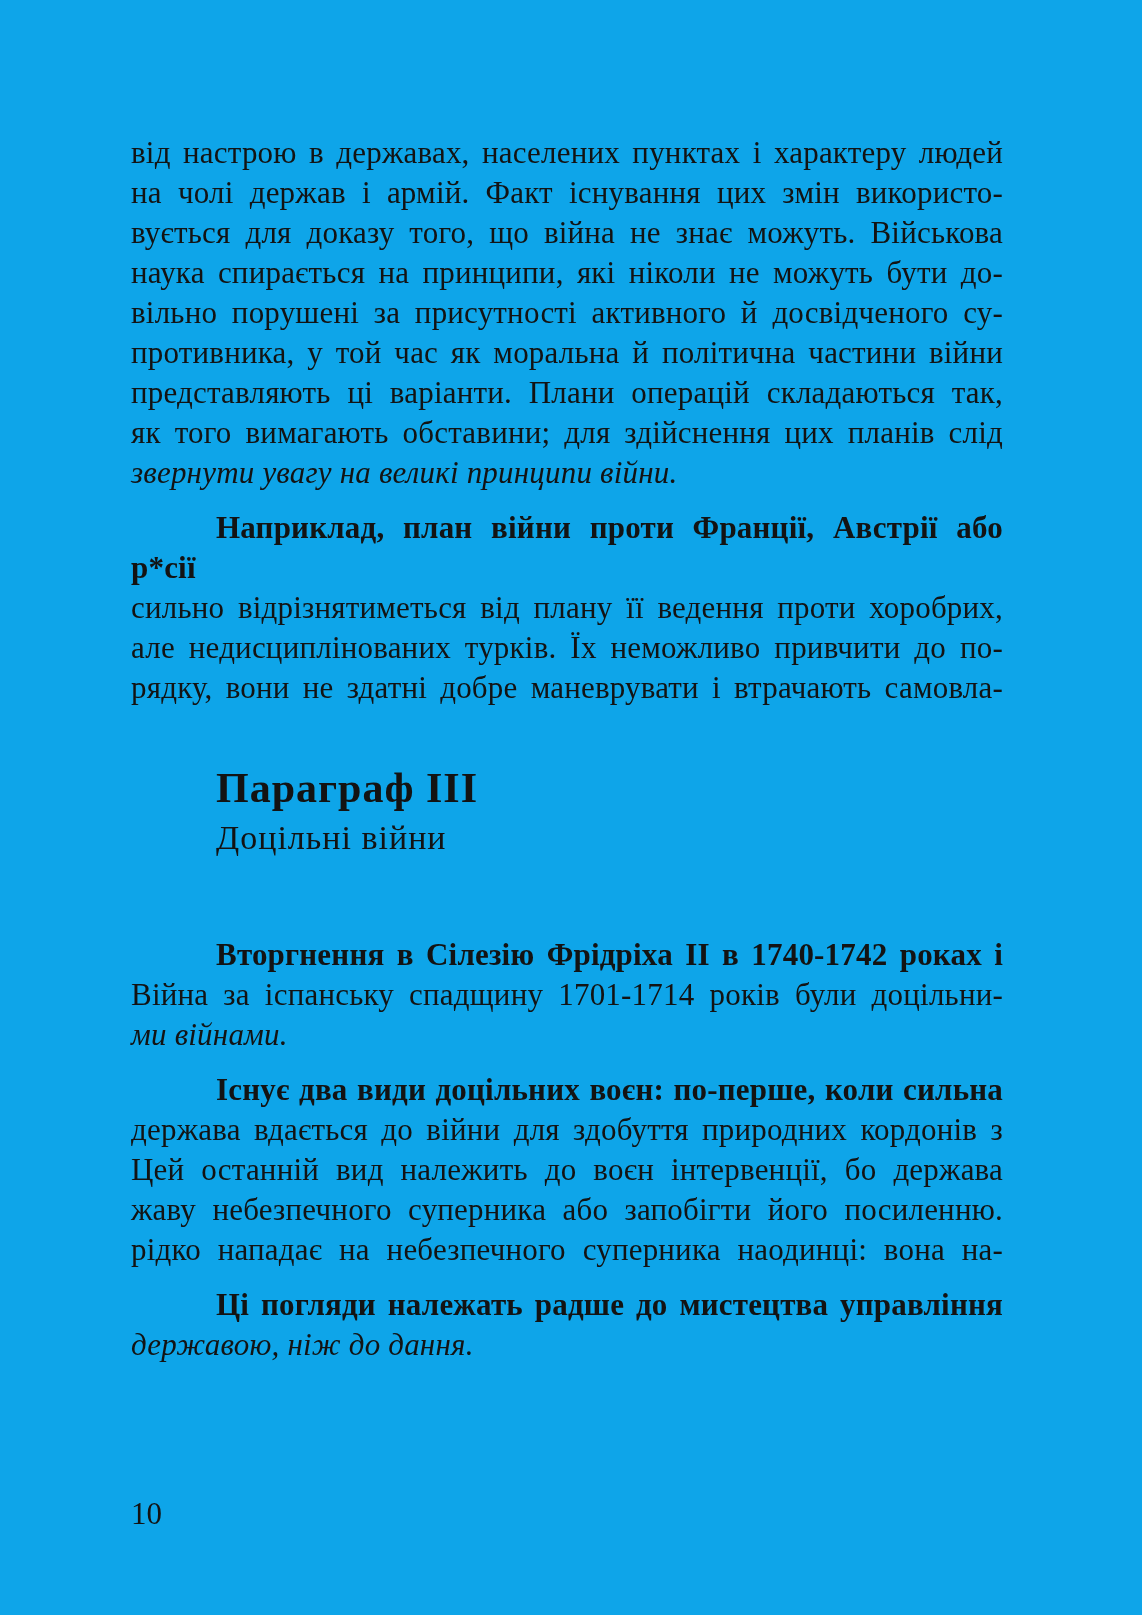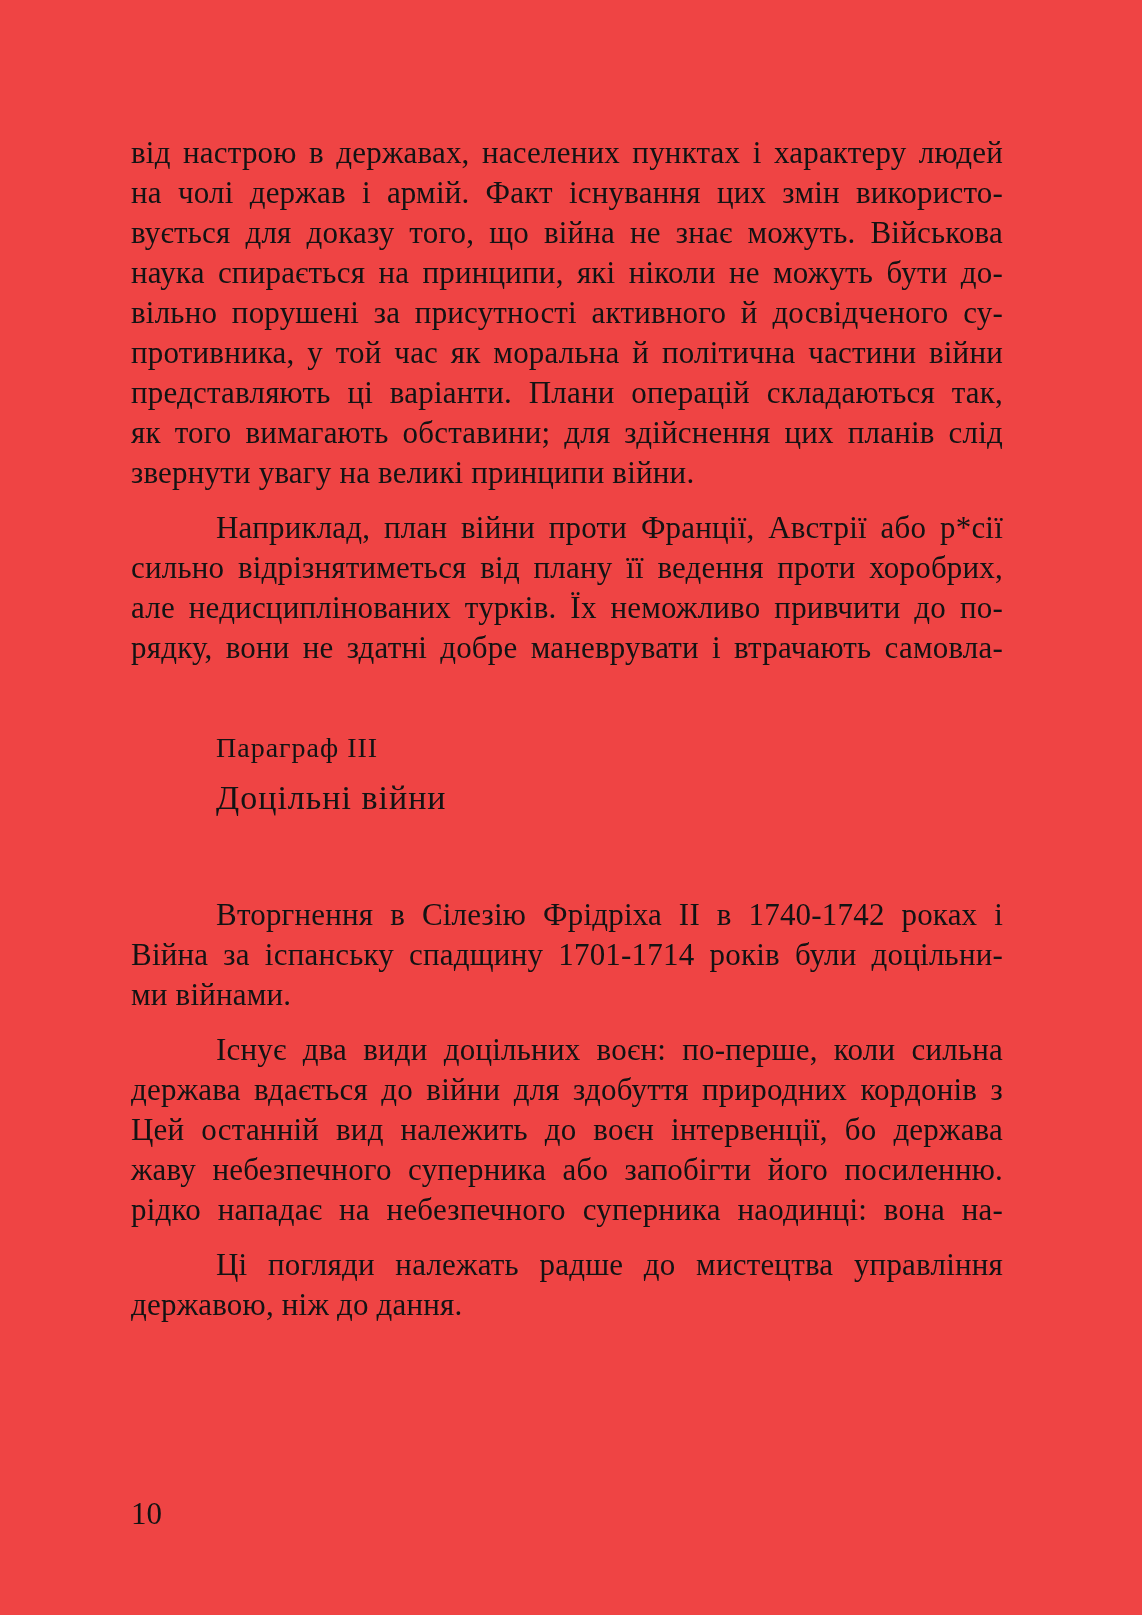--- a/index.html
+++ b/index.html
@@ -1,21 +1,21 @@
 <!DOCTYPE html>
 <html lang="uk"><head>
 <meta charset="utf-8">
 <style>
   html, body { margin: 0; padding: 0; background: #ffffff; }
 
   .page {
     position: relative;
     width: 1142px;
     height: 1615px;
-    background: #ef4444;
+    background: #0ea5e9;
     font-family: "Liberation Serif", "DejaVu Serif", serif;
     color: #131313;
     overflow: hidden;
   }
 
   .text-column {
     position: absolute;
     left: 131px;
     top: 133px;
     width: 872px;
@@ -25,32 +25,32 @@
   .block-paragraph + .block-paragraph { margin-top: 15px; }
 
   .line {
     font-size: 31px;
     line-height: 40px;
     letter-spacing: 0.2px;
     text-align: justify;
     text-align-last: justify;
     white-space: normal;
   }
-  .line.last { text-align-last: left; }
-  .line.first-indent { text-indent: 85px; }
+  .line.last { text-align-last: left; font-style: italic; }
+  .line.first-indent { text-indent: 85px; font-weight: bold; }
 
   .section-heading {
     margin-top: 55px;
     margin-bottom: 72px;
     padding-left: 85px;
   }
   .heading-line1 {
-    font-size: 28px;
+    font-size: 42px;
     line-height: 50px;
-    font-weight: normal;
+    font-weight: bold;
     letter-spacing: 1px;
   }
   .heading-line2 {
     font-size: 34px;
     line-height: 50px;
     font-weight: normal;
     letter-spacing: 1px;
   }
 
   .page-number {

